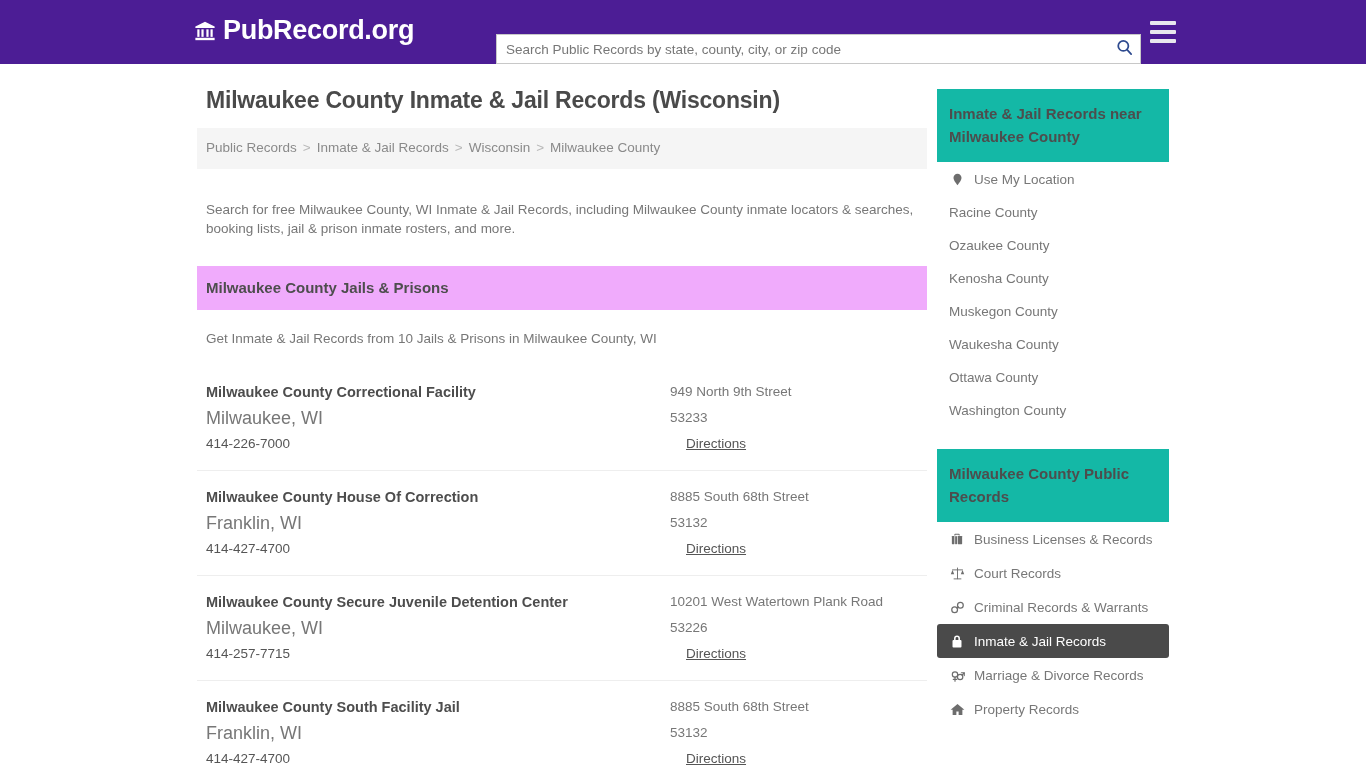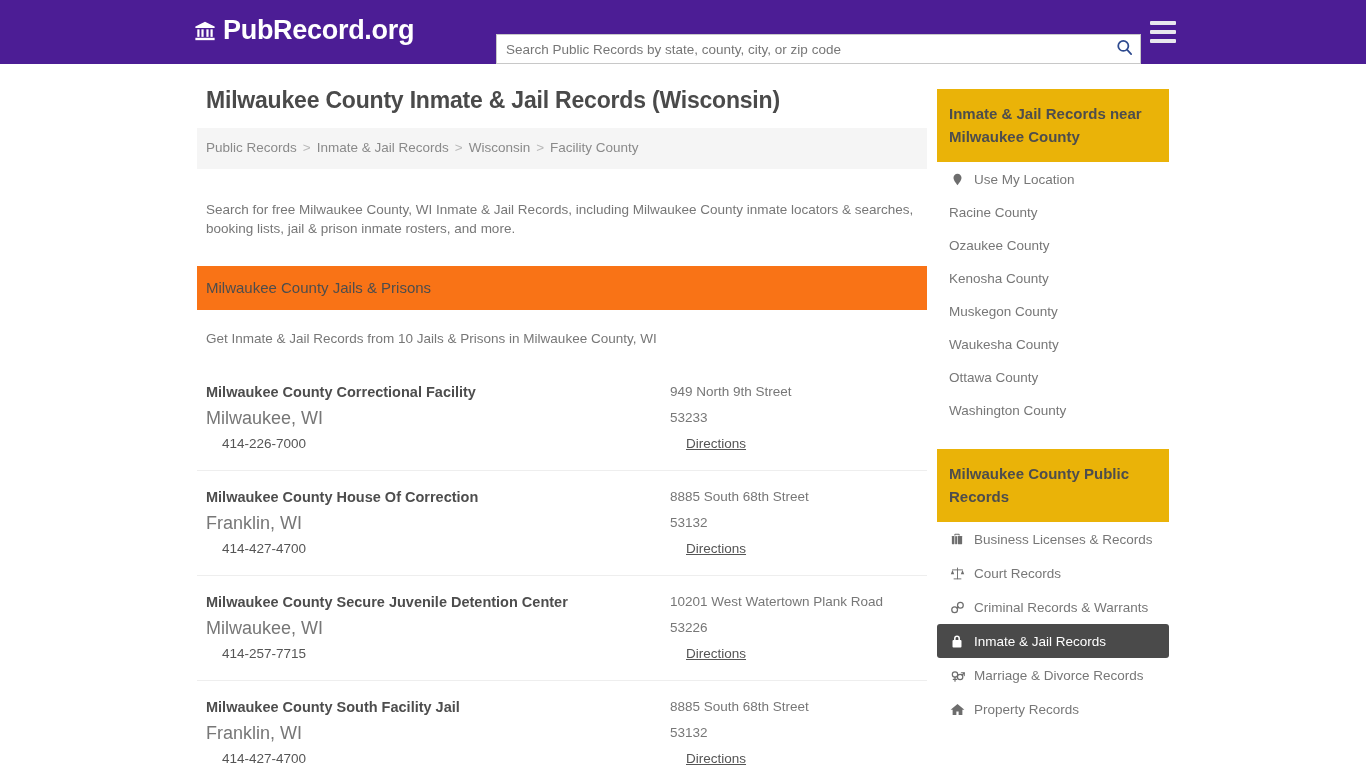--- a/index.html
+++ b/index.html
@@ -158,24 +158,24 @@
   .intro {
     padding: 17px 9px 0 9px;
     font-size: 13.5px;
     line-height: 19px;
     color: #777777;
   }
 
   
   .section-head {
     margin-top: 28px;
-    background: #f97316;
+    background: #f0abfc;
     padding: 13px 9px 14px 9px;
     font-size: 15px;
-    font-weight: normal;
+    font-weight: bold;
     color: #4d4d4d;
   }
   .section-sub {
     padding: 20px 9px 0 9px;
     font-size: 13.5px;
     color: #777777;
     line-height: 18px;
   }
   .facility-list {
     margin-top: 18px;
@@ -205,41 +205,40 @@
   }
   .fac-line {
     font-size: 18px;
     color: #777777;
     line-height: 26px;
   }
   .fac-phone {
     font-size: 13.5px;
     color: #555555;
     line-height: 26px;
-    margin-left: 16px;
   }
   .fac-addr {
     font-size: 13.5px;
     color: #777777;
     line-height: 26px;
   }
   .fac-directions {
     font-size: 13.5px;
     color: #555555;
     line-height: 26px;
     text-decoration: underline;
     cursor: pointer;
     display: inline-block;
     margin-left: 16px;
   }
 
   
   .panel { margin-bottom: 22px; }
   .panel-head {
-    background: #eab308;
+    background: #14b8a6;
     padding: 13px 12px 14px 12px;
     font-size: 15px;
     font-weight: bold;
     color: #4d4d4d;
     line-height: 23px;
   }
   .panel-body { }
   .side-link {
     display: flex;
     align-items: center;
@@ -307,21 +306,21 @@
 </div>
 
 <div class="page">
   <div class="content-wrap">
 
     <div class="main-col">
 
       <h1 class="page-title">Milwaukee County Inmate &amp; Jail Records (Wisconsin)</h1>
 
       <div class="breadcrumb">
-        <a>Public Records</a><span class="crumb-sep">&gt;</span><a>Inmate &amp; Jail Records</a><span class="crumb-sep">&gt;</span><a>Wisconsin</a><span class="crumb-sep">&gt;</span><a>Facility County</a>
+        <a>Public Records</a><span class="crumb-sep">&gt;</span><a>Inmate &amp; Jail Records</a><span class="crumb-sep">&gt;</span><a>Wisconsin</a><span class="crumb-sep">&gt;</span><a>Milwaukee County</a>
       </div>
 
       <p class="intro">Search for free Milwaukee County, WI Inmate &amp; Jail Records, including Milwaukee County inmate locators &amp; searches, booking lists, jail &amp; prison inmate rosters, and more.</p>
 
       <div class="section-head">Milwaukee County Jails &amp; Prisons</div>
       <div class="section-sub">Get Inmate &amp; Jail Records from 10 Jails &amp; Prisons in Milwaukee County, WI</div>
 
       <div class="facility-list">
 
         <div class="facility">

